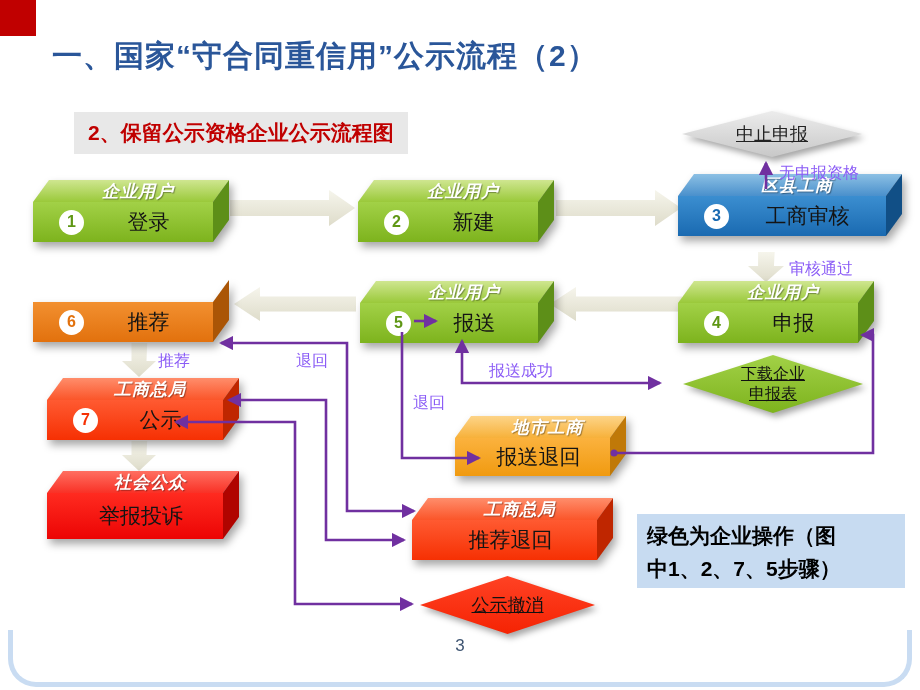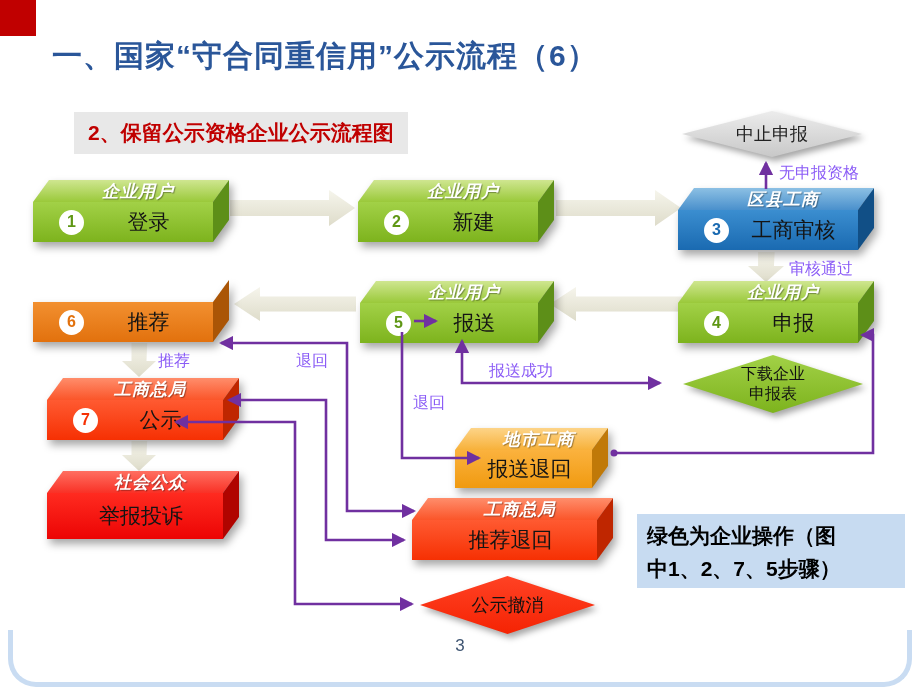--- a/index.html
+++ b/index.html
@@ -45,21 +45,21 @@
   .redor  .f-side{background:#bf2600;}
   .red    .f-front{background:linear-gradient(180deg,#ff2b20,#ec0404);}
   .red    .f-top{background:linear-gradient(180deg,#ff6f61,#f93126);}
   .red    .f-side{background:#b00400;}
   .amber  .f-front{background:linear-gradient(180deg,#fbb23e,#f09a10);}
   .amber  .f-top{background:linear-gradient(180deg,#fdd488,#f7b13a);}
   .amber  .f-side{background:#c07908;}
   
   .diamond{position:absolute;clip-path:polygon(50% 0,100% 50%,50% 100%,0 50%);
            display:flex;flex-direction:column;align-items:center;justify-content:center;
-           z-index:2;text-align:center;}
+           z-index:2;text-align:center;text-decoration:underline;}
   .d-wrap{position:absolute;filter:drop-shadow(3px 4px 3px rgba(0,0,0,.35));z-index:2;}
   .d-gray{background:linear-gradient(180deg,#ececec,#c8c8c8);color:#222;font-size:18px;}
   .d-green{background:linear-gradient(180deg,#a2d147,#7db31d);color:#111;font-size:16px;line-height:1.25;}
   .d-red{background:linear-gradient(180deg,#ff4224,#f52303);color:#111;font-size:18px;}
   
   .barrow{position:absolute;background:linear-gradient(180deg,#f6f5ec,#dedcca);
           filter:drop-shadow(2px 3px 3px rgba(0,0,0,.4));z-index:1;}
   .ba-right{clip-path:polygon(0 28%,calc(100% - 26px) 28%,calc(100% - 26px) 0,100% 50%,
             calc(100% - 26px) 100%,calc(100% - 26px) 72%,0 72%);}
   .ba-left{clip-path:polygon(100% 28%,26px 28%,26px 0,0 50%,26px 100%,26px 72%,100% 72%);}
@@ -67,21 +67,21 @@
            100% calc(100% - 16px),72% calc(100% - 16px),74% 0);}
   
   .wires{position:absolute;left:0;top:0;width:920px;height:690px;z-index:3;pointer-events:none;}
   .edge-label{position:absolute;font-size:16px;color:#8b5cf6;z-index:4;white-space:nowrap;}
 </style>
 </head>
 <body>
 
 <div class="abs corner-square"></div>
 <div class="abs bottom-frame"></div>
-<div class="abs slide-title">一、国家“守合同重信用”公示流程（6）</div>
+<div class="abs slide-title">一、国家“守合同重信用”公示流程（2）</div>
 <div class="abs section-label">2、保留公示资格企业公示流程图</div>
 
 <div class="barrow ba-right" style="left:230px;top:190px;width:125px;height:36px"></div>
 <div class="barrow ba-right" style="left:556px;top:190px;width:125px;height:36px"></div>
 <div class="barrow ba-down" style="left:748px;top:252px;width:36px;height:30px"></div>
 <div class="barrow ba-left" style="left:550px;top:287px;width:132px;height:34px"></div>
 <div class="barrow ba-left" style="left:234px;top:287px;width:122px;height:34px"></div>
 <div class="barrow ba-down" style="left:122px;top:343px;width:34px;height:34px"></div>
 <div class="barrow ba-down" style="left:122px;top:441px;width:34px;height:30px"></div>
 
@@ -100,21 +100,21 @@
   <div class="f-top">
       <span class="hdr">企业用户</span>
     </div>
   <div class="f-side"></div>
   <div class="f-front">
     <span class="num" style="color:#5f9715">2</span>
     <span class="lbl">新建</span>
   </div>
 </div>
 
-<div class="b3d blue" style="left:678px;top:210px;width:180px;height:40px">
+<div class="b3d blue" style="left:678px;top:196px;width:208px;height:40px">
   <div class="f-top">
       <span class="hdr">区县工商</span>
     </div>
   <div class="f-side"></div>
   <div class="f-front">
     <span class="num" style="color:#1a6ab1">3</span>
     <span class="lbl">工商审核</span>
   </div>
 </div>
 
@@ -162,21 +162,21 @@
 <div class="b3d red nonum" style="left:47px;top:493px;width:176px;height:46px">
   <div class="f-top">
       <span class="hdr">社会公众</span>
     </div>
   <div class="f-side"></div>
   <div class="f-front">
     <span class="lbl">举报投诉</span>
   </div>
 </div>
 
-<div class="b3d amber nonum" style="left:455px;top:450px;width:137px;height:38px">
+<div class="b3d amber nonum" style="left:455px;top:438px;width:155px;height:38px">
   <div class="f-top">
       <span class="hdr">地市工商</span>
     </div>
   <div class="f-side"></div>
   <div class="f-front">
     <span class="lbl">报送退回</span>
   </div>
 </div>
 
 <div class="b3d redor nonum" style="left:412px;top:520px;width:185px;height:40px">

